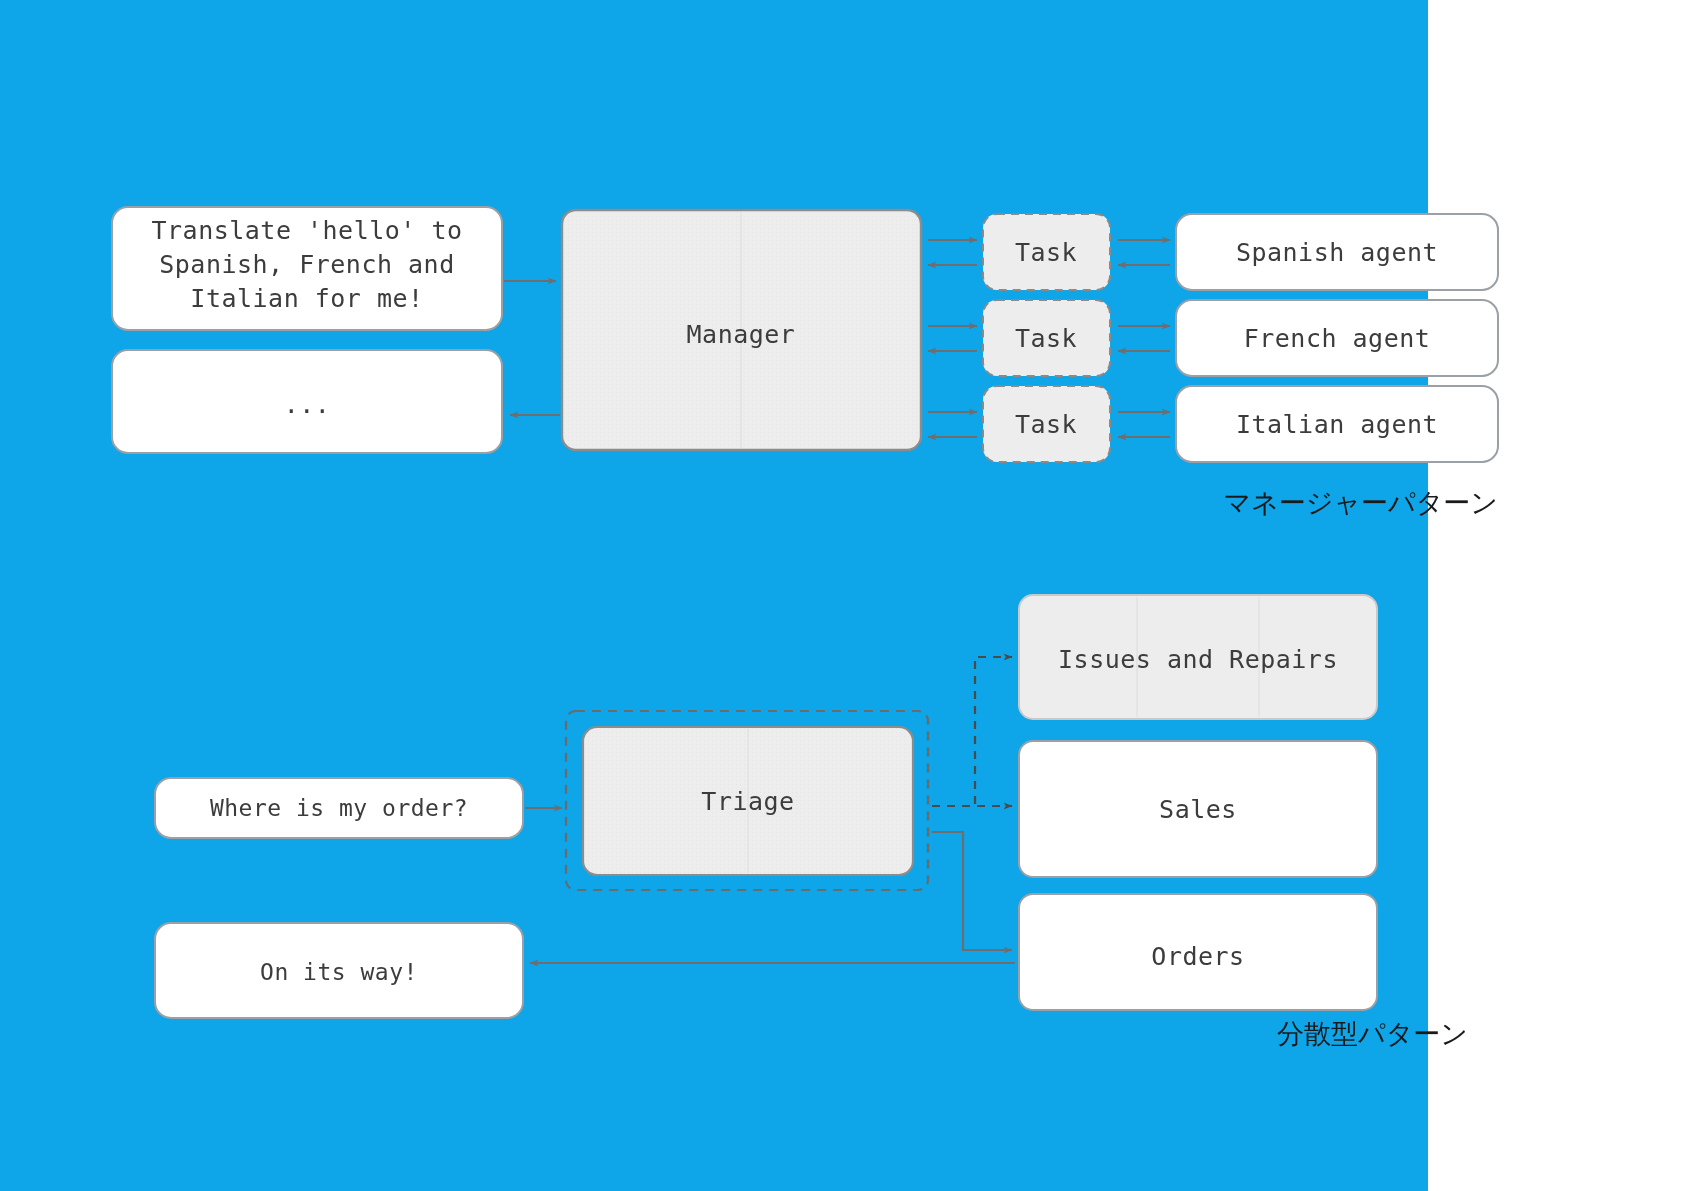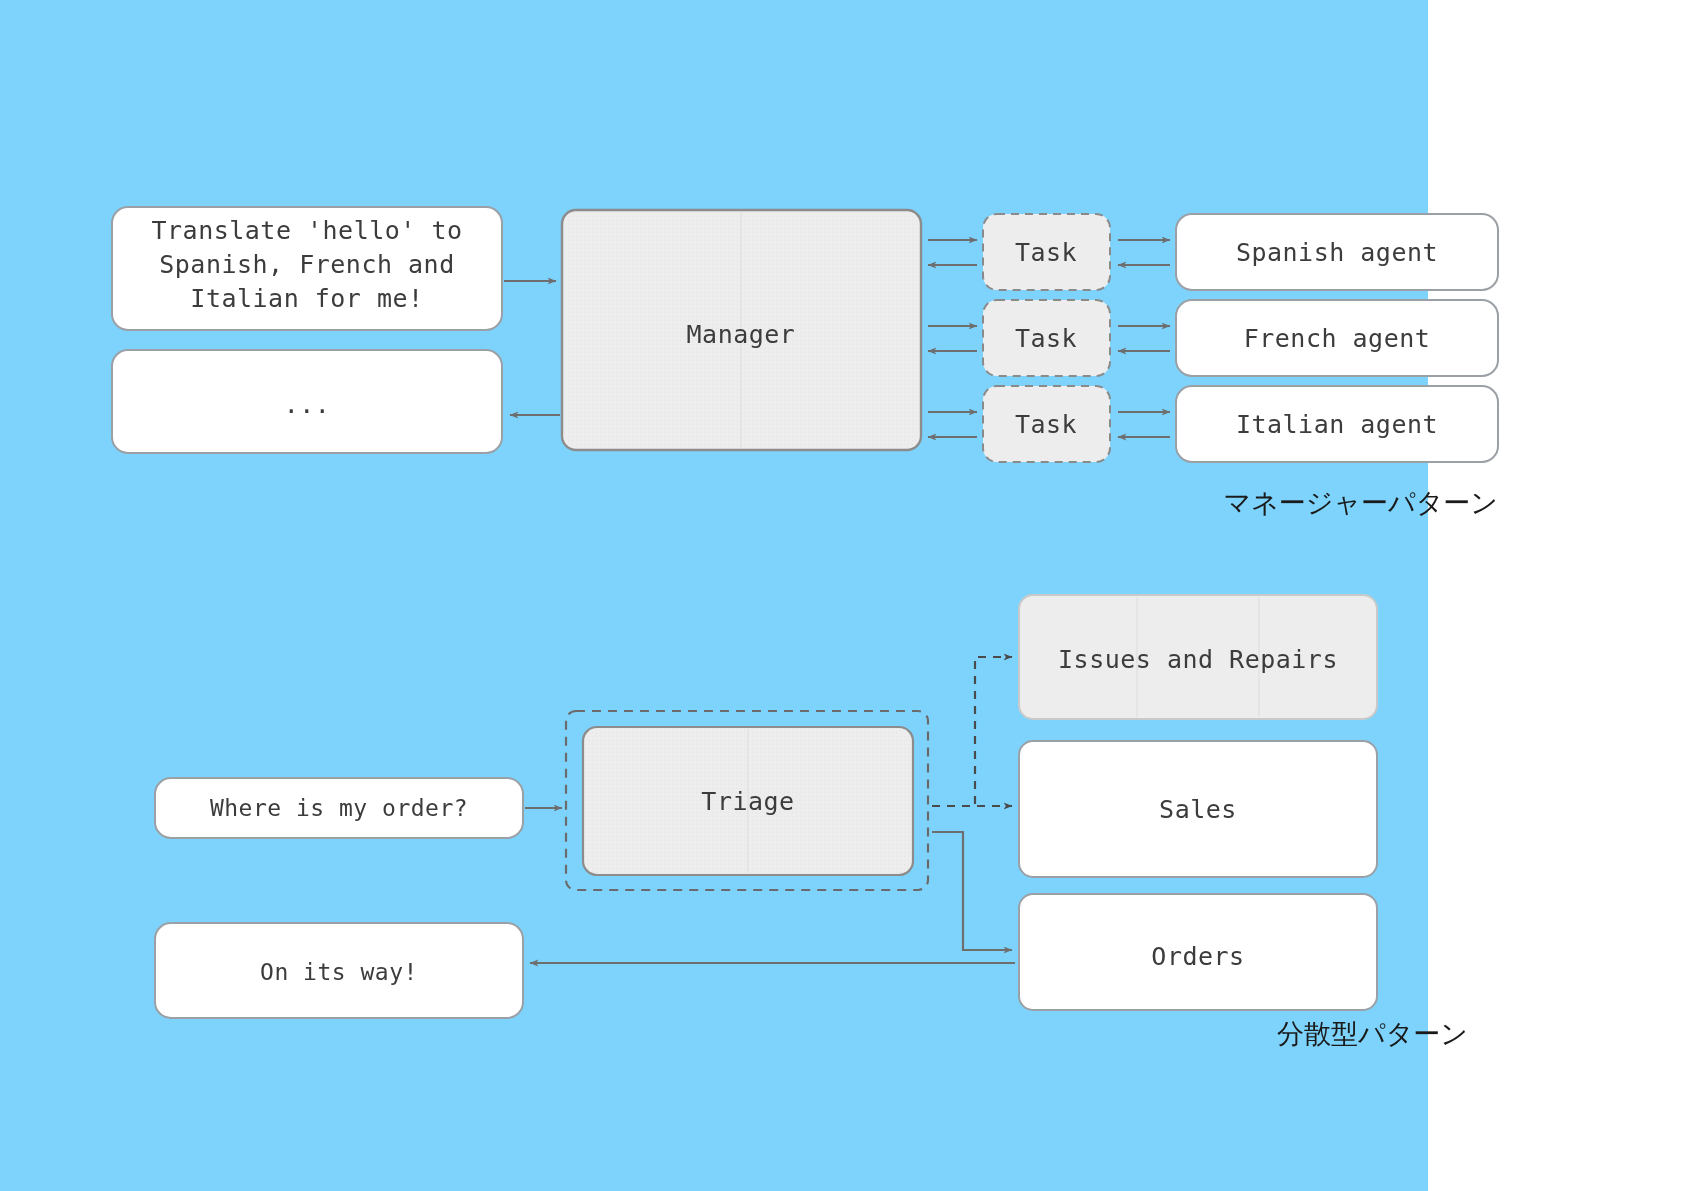--- a/index.html
+++ b/index.html
@@ -10,21 +10,21 @@
   body {
     width: 1684px;
     height: 1191px;
     font-family: "Liberation Sans", sans-serif;
     overflow: hidden;
   }
   #diagram-root {
     position: relative;
     width: 1428px;
     height: 1191px;
-    background: #7dd3fc;
+    background: #0ea5e9;
   }
   svg.layer {
     position: absolute;
     top: 0;
     left: 0;
     width: 1684px;
     height: 1191px;
   }
   .mono-text {
     font-family: "DejaVu Sans Mono", "Liberation Mono", monospace;

